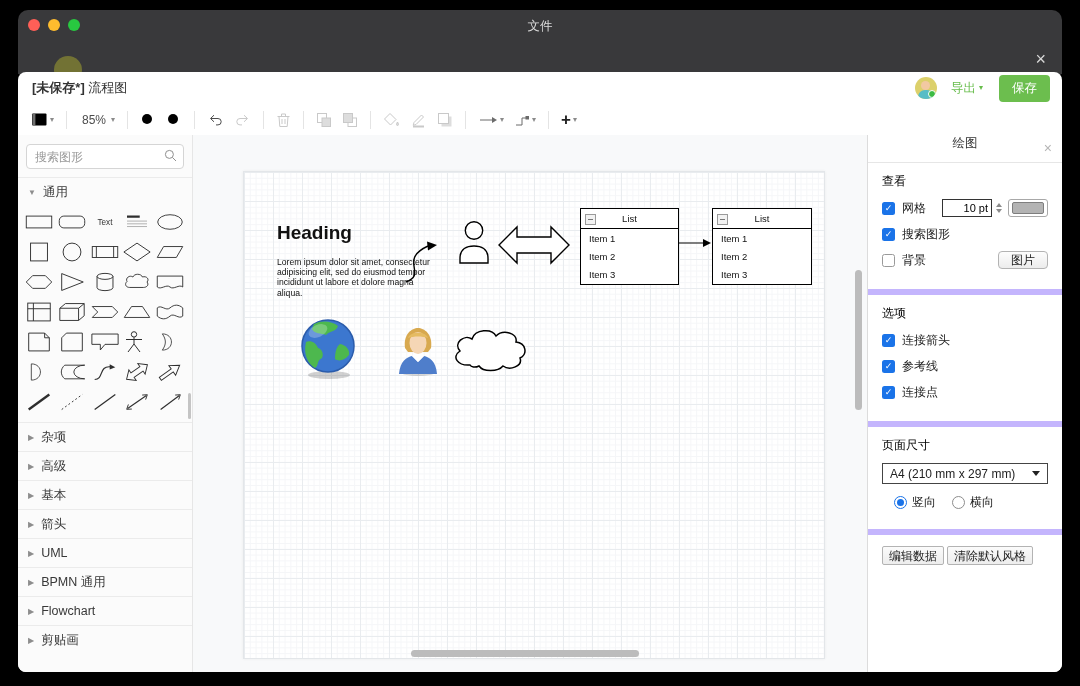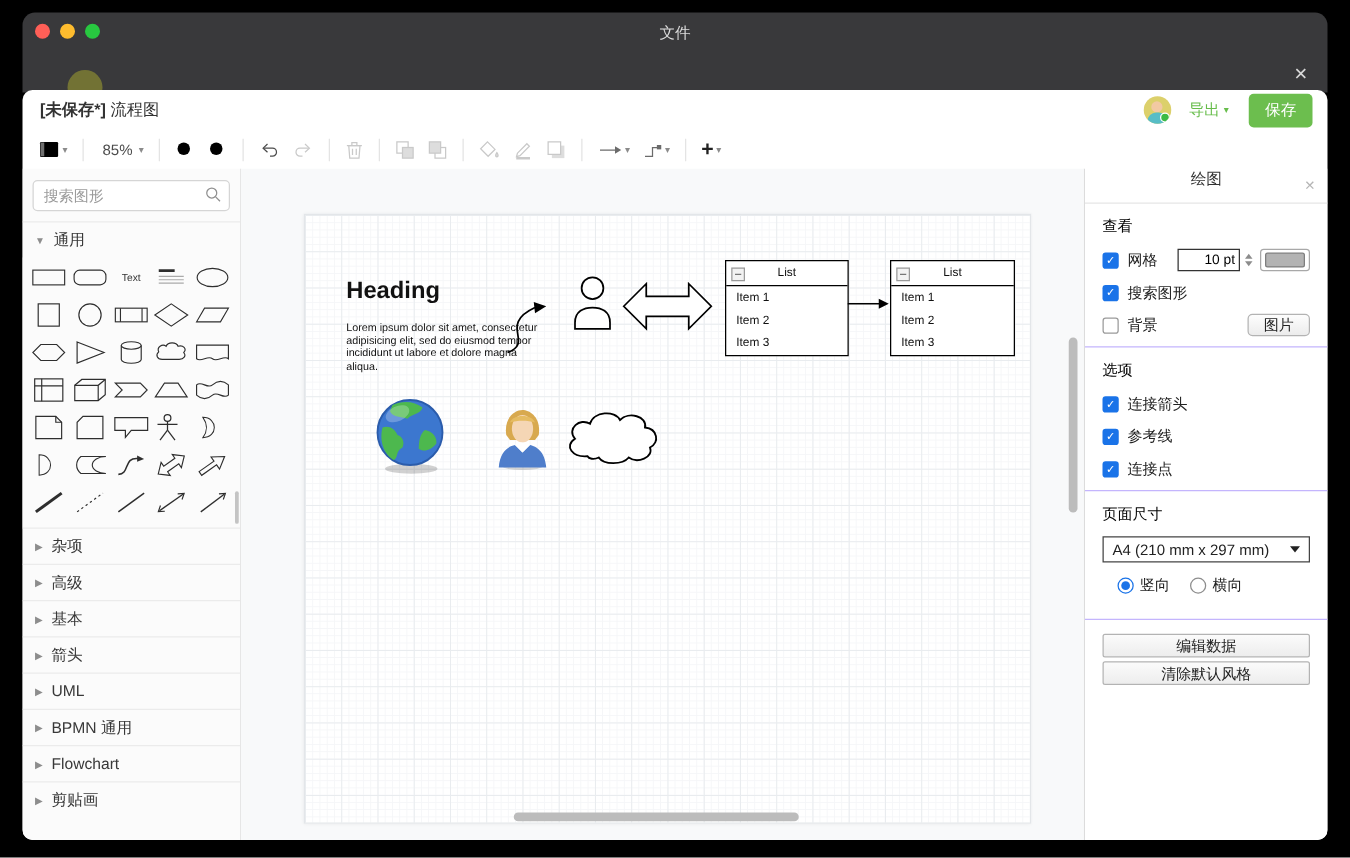--- a/index.html
+++ b/index.html
@@ -74,21 +74,21 @@
   .collapse-box::after{content:"";width:5px;height:1px;background:#777;}
   .list-item{height:18.3px;display:flex;align-items:center;padding-left:8px;}
   .h-scroll{position:absolute;left:218px;bottom:15px;width:228px;height:7px;border-radius:4px;background:#bcbcbc;}
   .v-scroll{position:absolute;right:5px;top:135px;width:7px;height:140px;border-radius:4px;background:#bcbcbc;}
   
   .panel{width:194px;background:#fff;border-left:1px solid #dcdcdc;font-size:12px;color:#222;
          display:flex;flex-direction:column;}
   .panel-header{height:27px;display:flex;align-items:flex-start;justify-content:center;position:relative;
                 border-bottom:1px solid #e6e6e6;font-size:12.5px;color:#333;flex:0 0 auto;}
   .panel-close{position:absolute;right:10px;top:5px;color:#b5b5b5;font-size:14px;cursor:pointer;}
-  .pgroup{padding:10px 14px 8px 14px;border-bottom:1px solid #c4b5fd;}
+  .pgroup{padding:10px 14px 20px 14px;border-bottom:6px solid #c4b5fd;}
   .pgroup-title{margin-bottom:9px;color:#000;}
   .prow{display:flex;align-items:center;margin-bottom:8px;height:18px;}
   .prow:last-child{margin-bottom:0;}
   .cb{width:13px;height:13px;border-radius:2.5px;margin-right:7px;flex:0 0 auto;cursor:pointer;
       display:flex;align-items:center;justify-content:center;}
   .cb.on{background:#1a73e8;}
   .cb.on::after{content:"✓";color:#fff;font-size:9px;font-weight:700;}
   .cb.off{background:#fff;border:1px solid #9a9a9a;box-sizing:border-box;}
   .grid-size{width:42px;height:16px;border:1px solid #333;font-size:11px;text-align:right;padding:0 3px;
              margin-left:auto;font-family:inherit;outline:none;}
@@ -103,21 +103,21 @@
             background:linear-gradient(#fdfdfd,#ececec);font-size:12px;color:#222;cursor:pointer;font-family:inherit;}
   .select{height:19px;border:1px solid #444;background:#fff;display:flex;align-items:center;
           padding:0 7px;justify-content:space-between;cursor:pointer;font-size:12px;margin-top:2px;}
   .select-caret{width:0;height:0;border-left:4px solid transparent;border-right:4px solid transparent;border-top:5px solid #222;}
   .radio-row{display:flex;align-items:center;gap:16px;margin:10px 0 2px 12px;}
   .radio{display:flex;align-items:center;gap:5px;cursor:pointer;}
   .rd{width:13px;height:13px;border-radius:50%;box-sizing:border-box;}
   .rd.on{border:1.5px solid #1a73e8;display:flex;align-items:center;justify-content:center;}
   .rd.on::after{content:"";width:7px;height:7px;border-radius:50%;background:#1a73e8;}
   .rd.off{border:1.5px solid #8d8d8d;}
-  .pbuttons{padding:11px 14px;display:flex;flex-direction:column;gap:3px;}
+  .pbuttons{padding:11px 14px;display:flex;flex-direction:row;gap:3px;}
   .wide-btn{height:19px;border:1px solid #b3b3b3;border-radius:2px;background:linear-gradient(#fbfbfb,#ededed);
             font-size:12px;color:#222;cursor:pointer;font-family:inherit;}
 </style>
 </head>
 <body>
 
 <div class="titlebar">
   <div class="lights">
     <span class="light red"></span>
     <span class="light yellow"></span>

